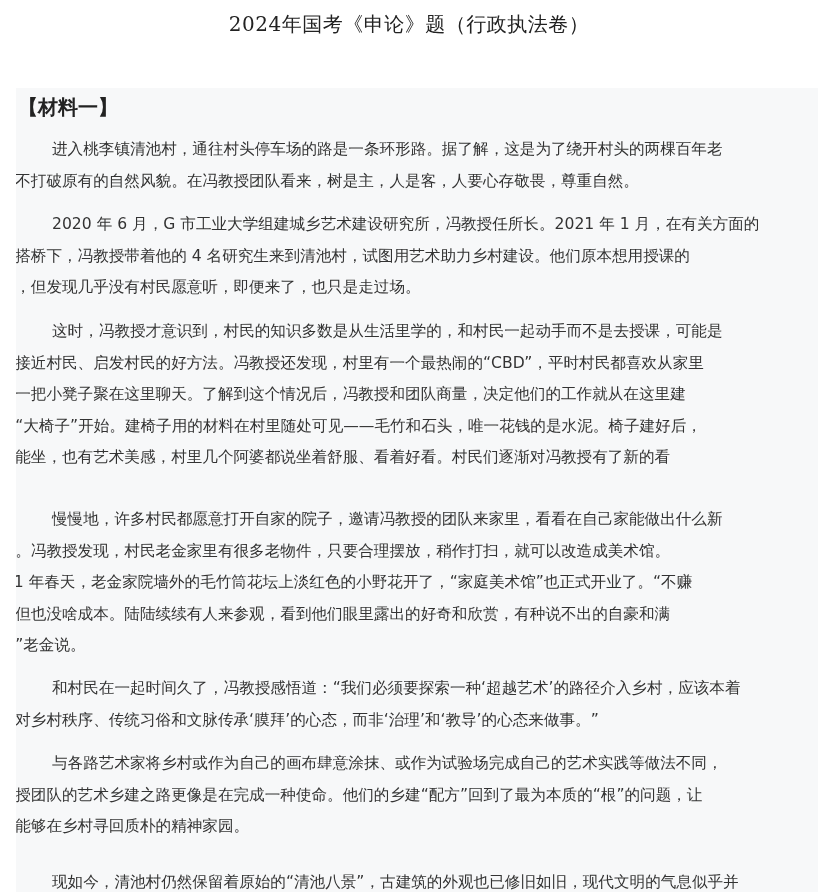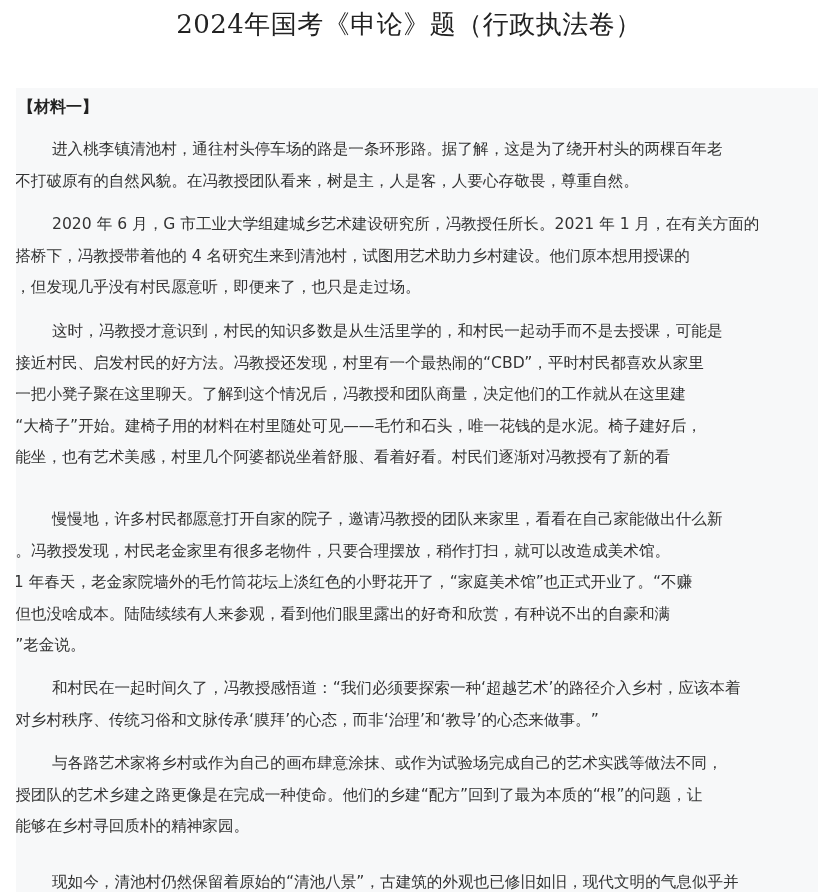--- a/index.html
+++ b/index.html
@@ -15,41 +15,41 @@
       color: #333333;
       position: relative;
     }
     .doc-title {
       position: absolute;
       top: 8px;
       left: 0;
       width: 818px;
       text-align: center;
       font-family: "DejaVu Serif", "Liberation Serif", serif;
-      font-size: 26px;
+      font-size: 20px;
       line-height: 32px;
       color: #222222;
       letter-spacing: 0.5px;
       margin: 0;
       font-weight: normal;
     }
     .material-panel {
       position: absolute;
       top: 88px;
       left: 16px;
       width: 820px;
       height: 820px;
       background: #f7f8f9;
       overflow: hidden;
     }
     .section-heading {
       position: absolute;
       top: 8px;
       left: 2px;
-      font-size: 16px;
+      font-size: 20px;
       line-height: 22px;
       font-weight: bold;
       color: #222222;
       margin: 0;
     }
     .para {
       position: absolute;
       left: 2px;
       width: 806px;
       margin: 0;

